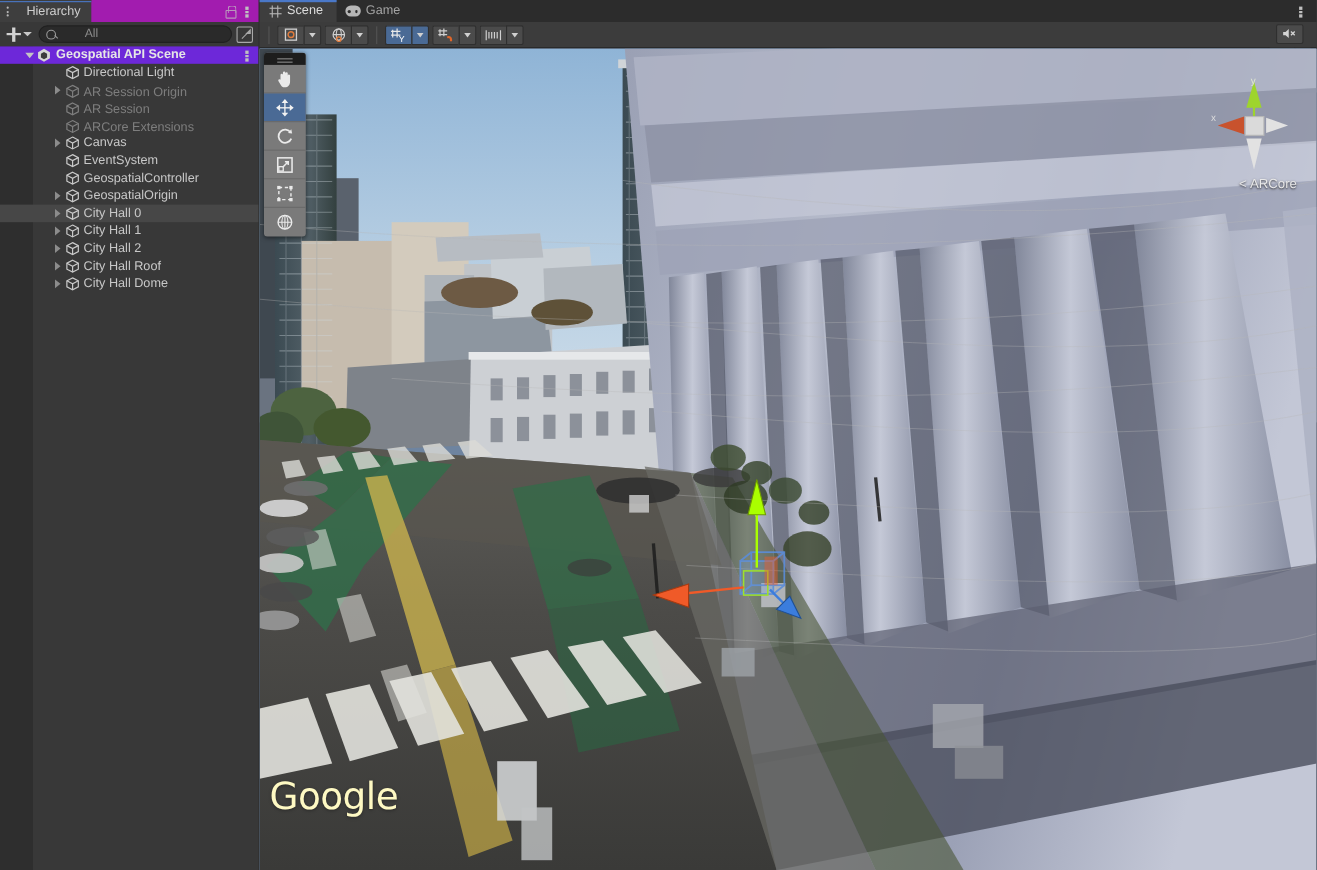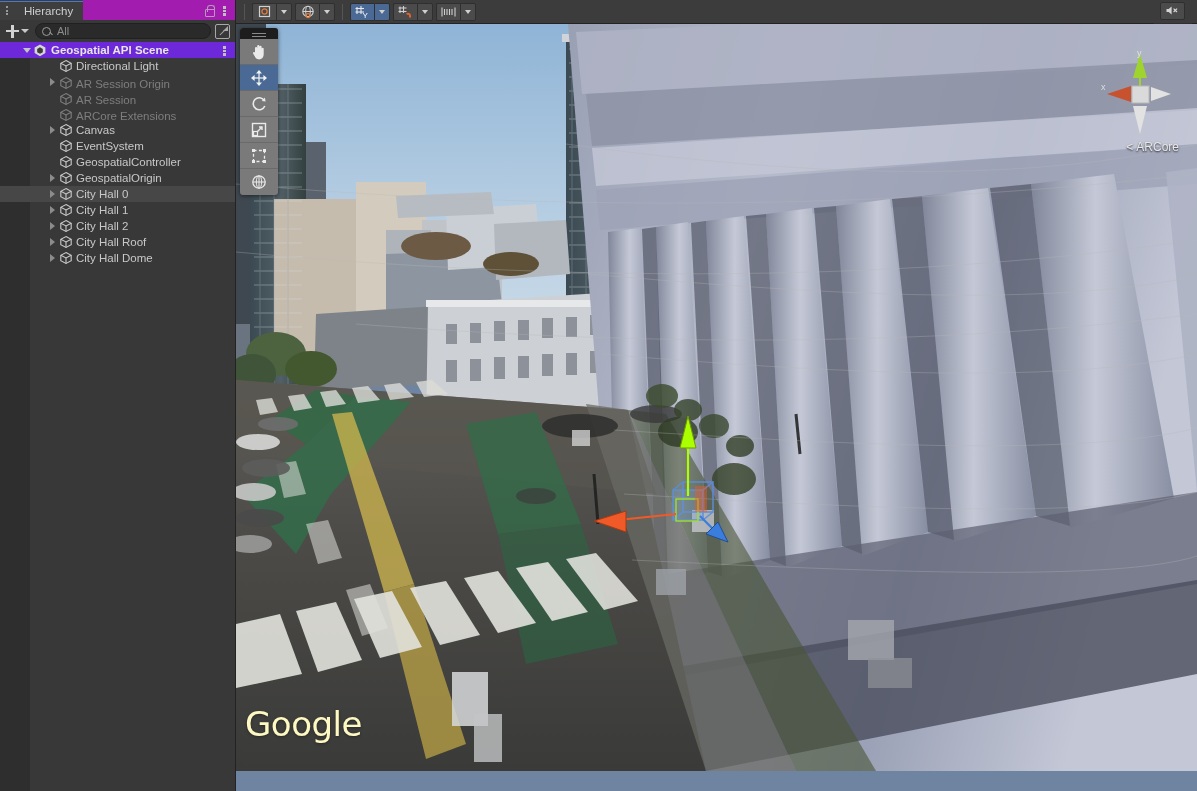--- a/index.html
+++ b/index.html
@@ -101,21 +101,21 @@
     position: relative; width: 11px; height: 11px; flex: 0 0 auto;
   }
   .search-ico::before {
     content:""; position:absolute; left:0; top:1px; width:7px; height:7px;
     border:1.3px solid #9b9b9b; border-radius:50%;
   }
   .search-ico::after {
     content:""; position:absolute; left:6.5px; top:7px; width:4px; height:1.3px;
     background:#9b9b9b; transform: rotate(45deg);
   }
-  .search-txt { font-size: 11px; color: #8c8c8c; }
+  .search-txt { font-size: 11px; color: #8c8c8c; margin-left: 20px; }
   .expand-icon {
     width: 15px; height: 15px; flex: 0 0 auto; position: relative;
     border: 1.3px solid #a8a8a8; border-radius: 2px;
   }
   .expand-icon::before {
     content:""; position:absolute; left:2.5px; top:7px; width:7px; height:1.3px;
     background:#a8a8a8; transform: rotate(-45deg);
   }
   .expand-icon::after {
     content:""; position:absolute; right:1.5px; top:1.5px;
@@ -467,20 +467,40 @@
               </svg>
             </span>
             <span>City Hall Dome</span>
           </div>
         </div>
     </div>
   </div>
 
   <div id="scene">
 
+    <div class="s-tabbar">
+      <div class="s-tab active">
+        <span class="grid-ico">
+            <i></i>
+            <i></i>
+            <i></i>
+            <i></i>
+          </span>
+        <span>Scene</span>
+      </div>
+      <div class="s-tab">
+        <span class="gamepad-ico"></span>
+        <span>Game</span>
+      </div>
+      <span class="kebab-icon">
+          <i></i>
+          <i></i>
+          <i></i>
+        </span>
+    </div>
 
     <div class="s-toolbar">
       <span class="tb-sep"></span>
 
       <div class="tb-grp">
         <div class="tb-btn">
           <svg width="13" height="13" viewBox="0 0 13 13">
             <rect x="1.5" y="1.5" width="10" height="10" fill="none" stroke="#d0d0d0" stroke-width="1.2"></rect>
             <circle cx="6.5" cy="6.5" r="2.6" fill="none" stroke="#e07b3c" stroke-width="1.3"></circle>
           </svg>

